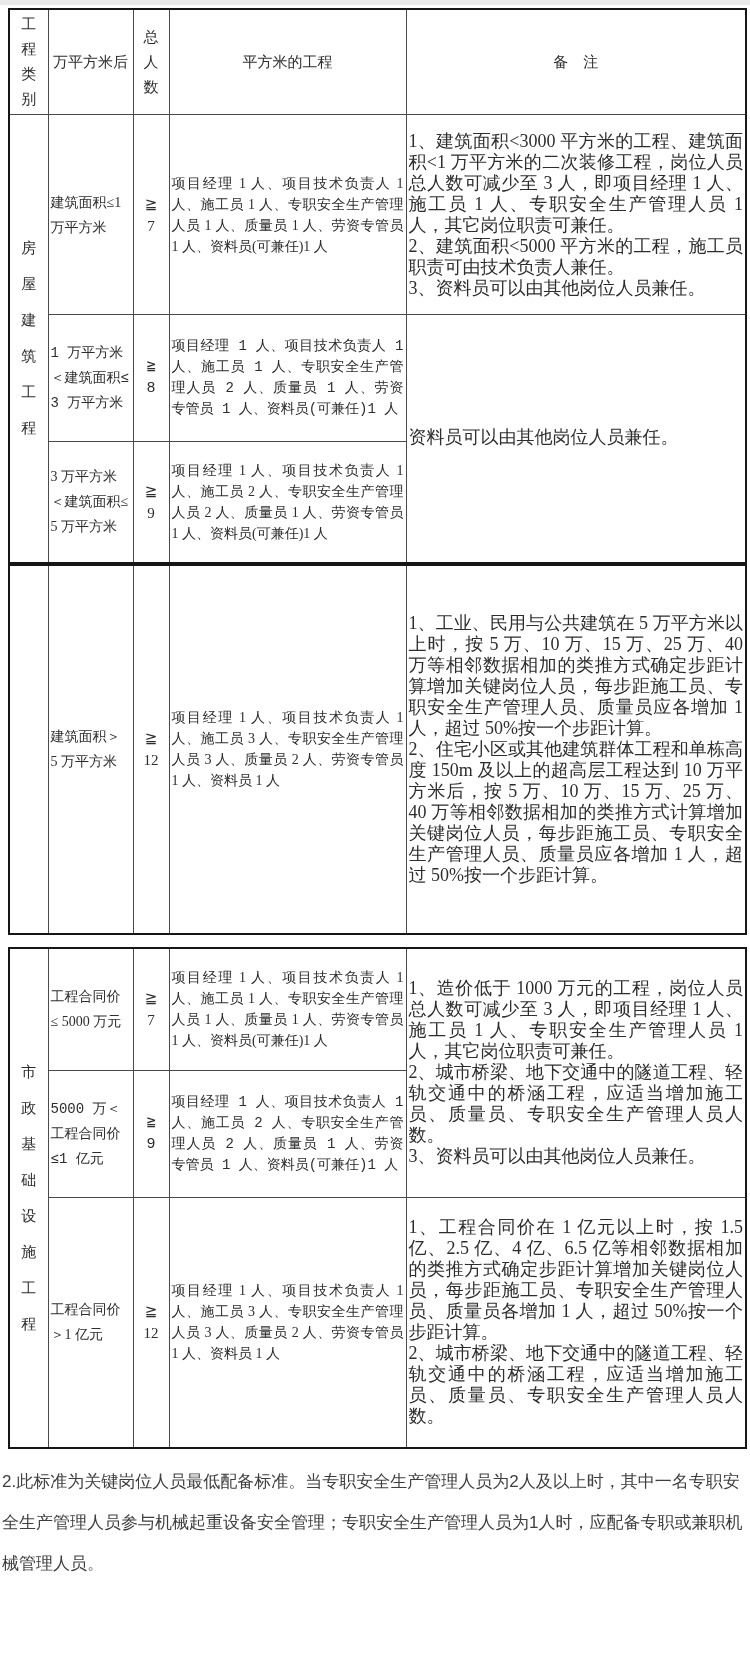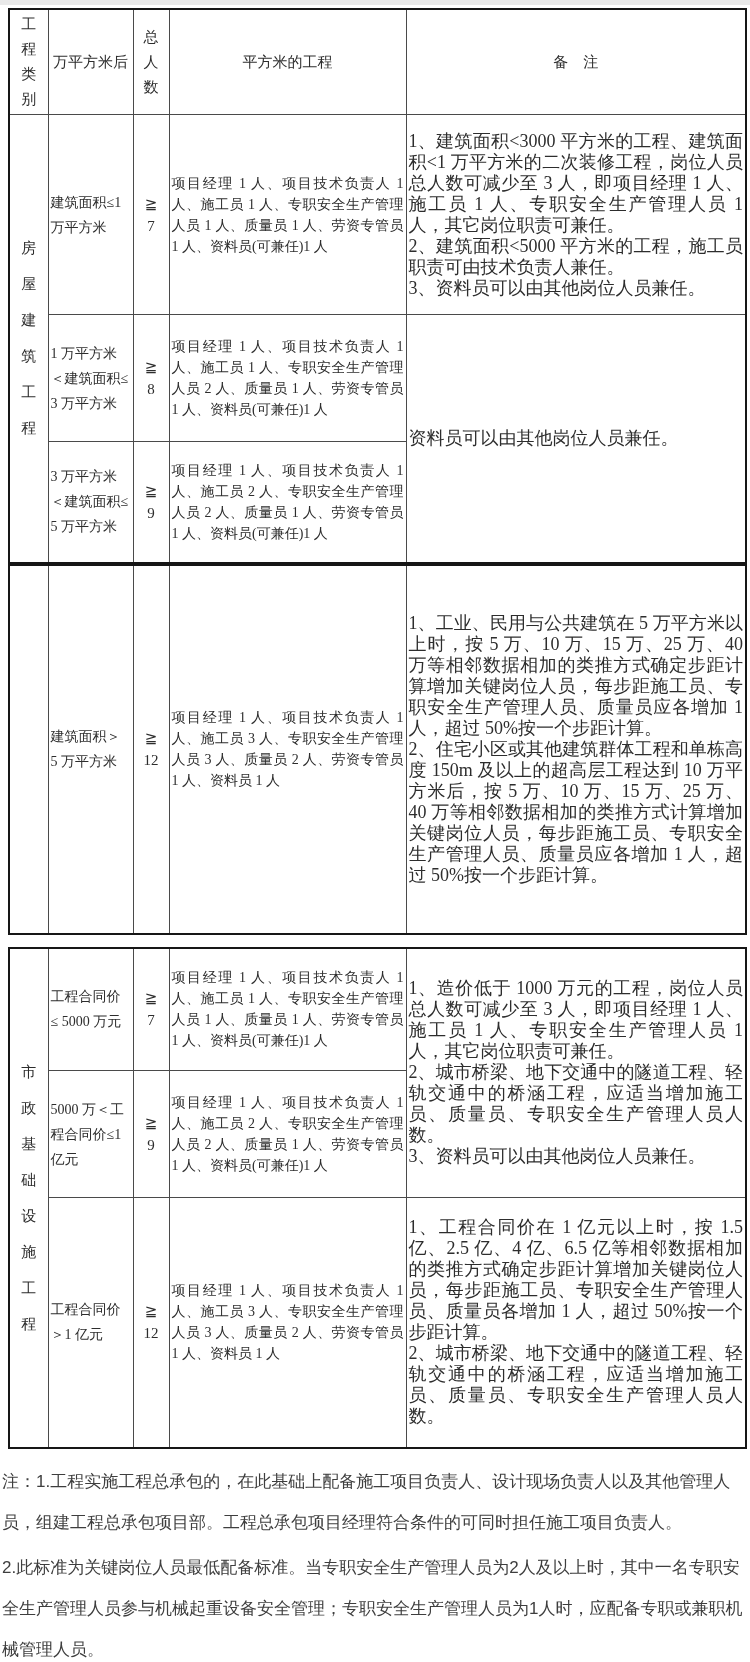--- a/index.html
+++ b/index.html
@@ -21,21 +21,21 @@
   .tbl-gap1 { margin-bottom: 0; }
   .tbl-gap2 { margin-bottom: 12px; }
   table.tbl th, table.tbl td {
     border: 1px solid #4a4a4a;
     vertical-align: middle;
     font-weight: normal;
     padding: 2px;
     overflow: hidden;
   }
   .h102 { height: 102px; } .h200 { height: 200px; }
-  .h127 { height: 127px; } .h121 { height: 121px; }
+  .h127 { height: 127px; font-family: Liberation Mono, monospace; } .h121 { height: 121px; }
   .h369 { height: 369px; } .h123 { height: 123px; }
   .h250 { height: 250px; }
 
   th.hdr { text-align: center; font-size: 15px; }
   td.cat, th.cat { text-align: center; }
   .vert {
     display: inline-block; width: 16px;
     word-break: break-all; text-align: center;
     font-size: 15px; line-height: 36px;
   }
@@ -174,16 +174,15 @@
       <div>12</div>
     </td>
     <td class="pos">项目经理 1 人、项目技术负责人 1 人、施工员 3 人、专职安全生产管理人员 3 人、质量员 2 人、劳资专管员 1 人、资料员 1 人</td>
     <td class="rem">1、工程合同价在 1 亿元以上时，按 1.5 亿、2.5 亿、4 亿、6.5 亿等相邻数据相加的类推方式确定步距计算增加关键岗位人员，每步距施工员、专职安全生产管理人员、质量员各增加 1 人，超过 50%按一个步距计算。
 2、城市桥梁、地下交通中的隧道工程、轻轨交通中的桥涵工程，应适当增加施工员、质量员、专职安全生产管理人员人数。</td>
   </tr>
 </tbody>
   </table>
 
 <div class="notes">
-  <p>注：1.工程实施工程总承包的，在此基础上配备施工项目负责人、设计现场负责人以及其他管理人员，组建工程总承包项目部。工程总承包项目经理符合条件的可同时担任施工项目负责人。</p>
   <p>2.此标准为关键岗位人员最低配备标准。当专职安全生产管理人员为2人及以上时，其中一名专职安全生产管理人员参与机械起重设备安全管理；专职安全生产管理人员为1人时，应配备专职或兼职机械管理人员。</p>
 
 </div>
 
 </body></html>

